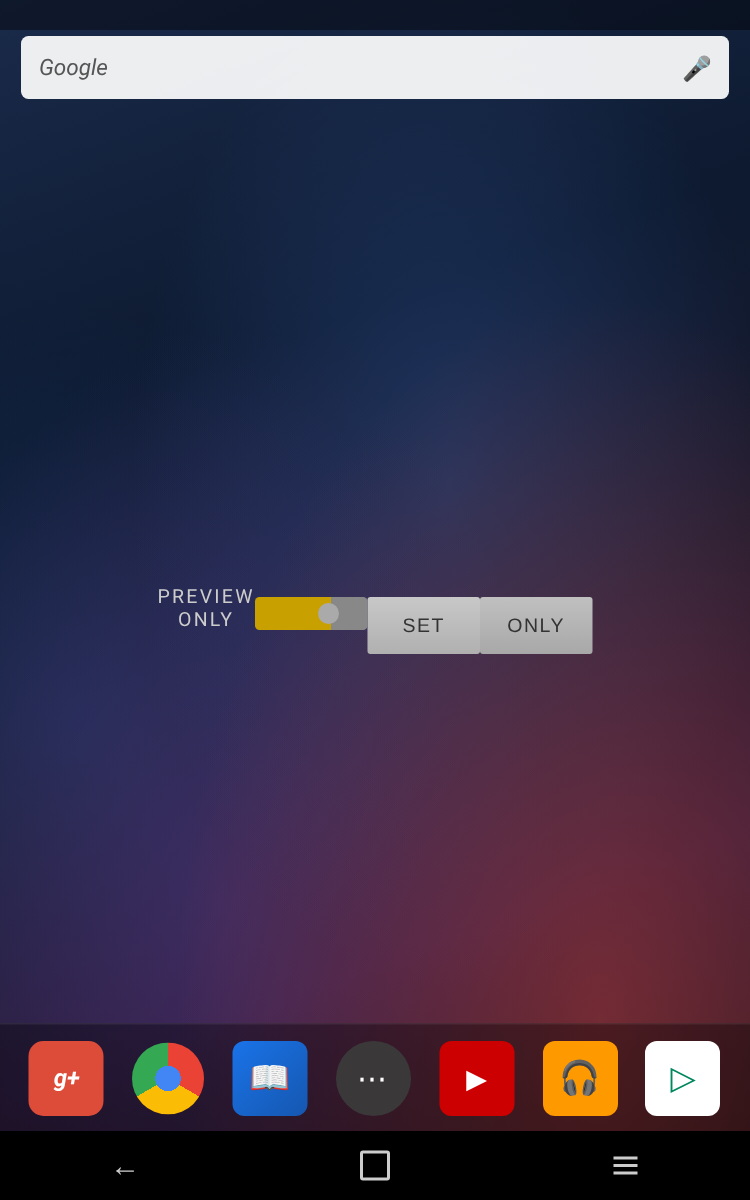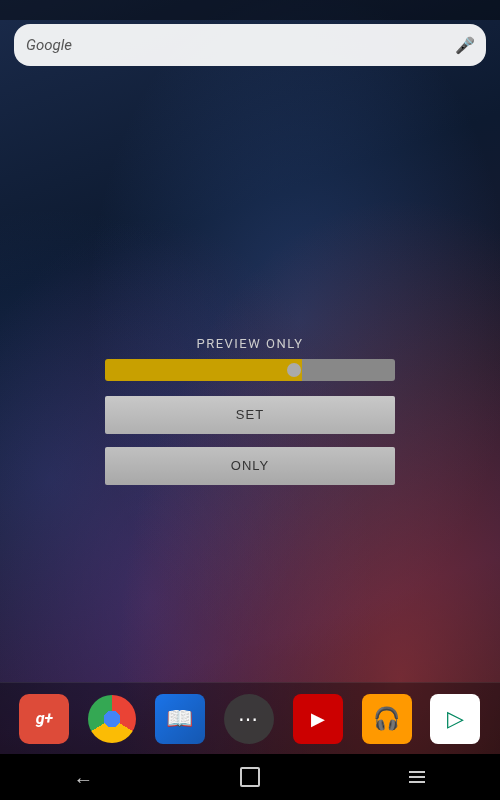--- a/index.html
+++ b/index.html
@@ -45,21 +45,21 @@
     }
 
     
     .search-bar {
       position: absolute;
       top: 24px;
       left: 14px;
       right: 14px;
       height: 42px;
       background: rgba(255,255,255,0.92);
-      border-radius: 16px;
+      border-radius: 5px;
       display: flex;
       align-items: center;
       padding: 0 12px;
       z-index: 50;
     }
 
     .google-logo {
       font-size: 15px;
       color: #555;
       font-style: italic;
@@ -88,21 +88,20 @@
       bottom: 0;
       display: flex;
       align-items: center;
       justify-content: center;
       z-index: 60;
     }
 
     .widget-container {
       width: 290px;
       display: flex;
-      flex-direction: column;
       align-items: center;
       gap: 0;
       margin-top: 20px;
     }
 
     .preview-label {
       color: #ccc;
       font-size: 13px;
       letter-spacing: 1.5px;
       font-weight: 400;

